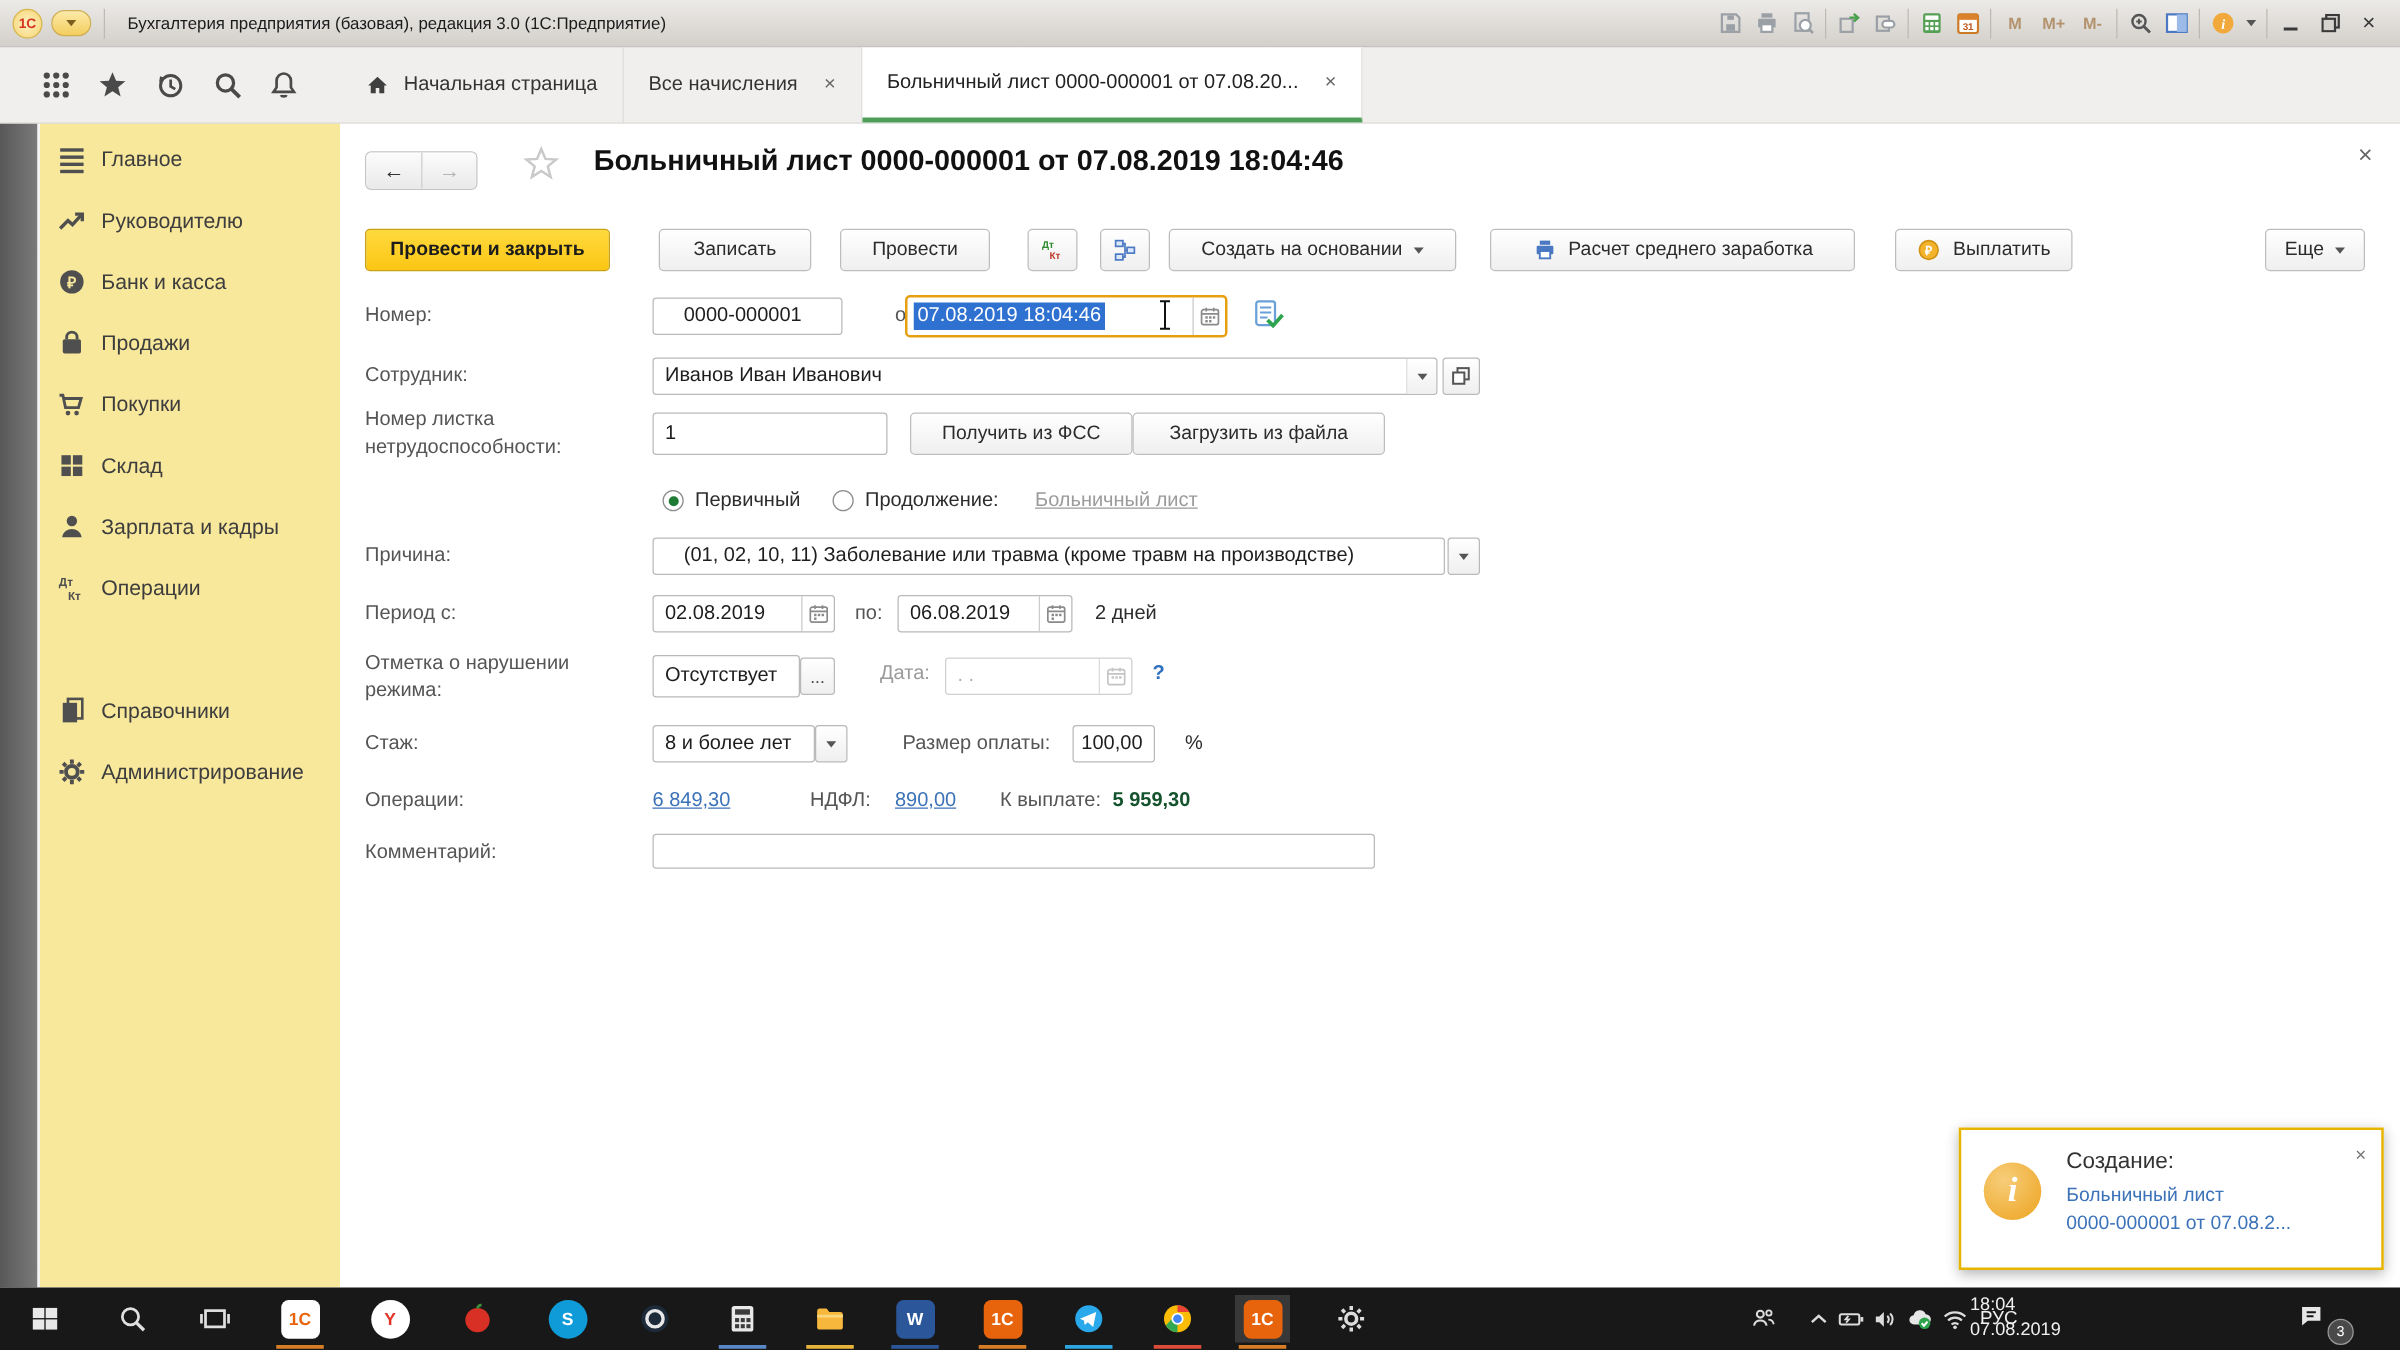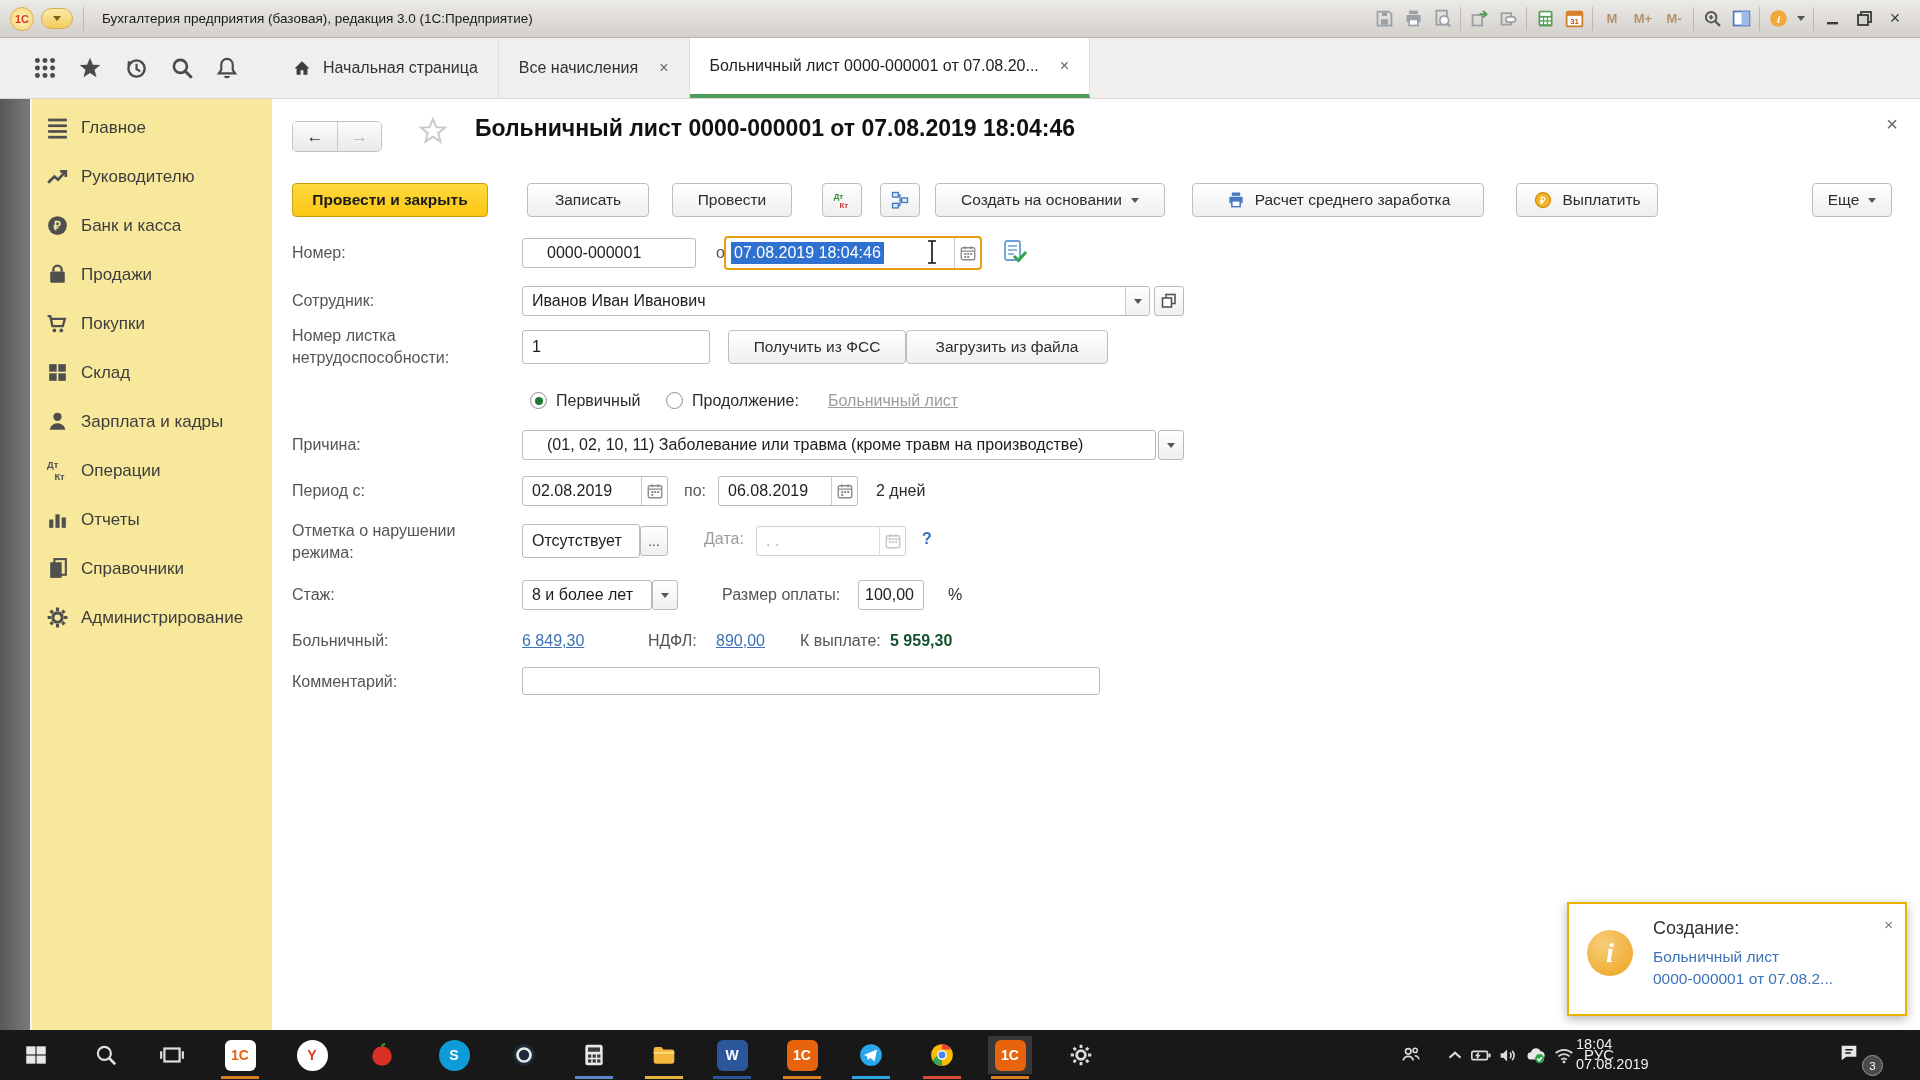--- a/index.html
+++ b/index.html
@@ -331,28 +331,20 @@
         </svg></span>
     <span class="side-lbl">Зарплата и кадры</span>
   </div>
   <div class="side-item" style="top:351px">
     <span class="side-ic"><svg viewBox="0 0 24 24">
           <text x="2" y="10" font-size="9" font-weight="bold" fill="#4f4f4f">Дт</text>
           <text x="9" y="21" font-size="9" font-weight="bold" fill="#4f4f4f">Кт</text>
         </svg></span>
     <span class="side-lbl">Операции</span>
   </div>
-  <div class="side-item" style="top:400px">
-    <span class="side-ic"><svg viewBox="0 0 24 24" fill="#4f4f4f">
-          <rect x="4" y="12" width="4" height="8"></rect>
-          <rect x="10" y="7" width="4" height="13"></rect>
-          <rect x="16" y="10" width="4" height="10"></rect>
-        </svg></span>
-    <span class="side-lbl">Отчеты</span>
-  </div>
   <div class="side-item" style="top:449px">
     <span class="side-ic"><svg viewBox="0 0 24 24">
           <rect x="9" y="3" width="11" height="15" fill="none" stroke="#4f4f4f" stroke-width="2"></rect>
           <rect x="5" y="6" width="11" height="15" fill="#4f4f4f"></rect>
         </svg></span>
     <span class="side-lbl">Справочники</span>
   </div>
   <div class="side-item" style="top:498px">
     <span class="side-ic"><svg viewBox="0 0 24 24">
           <circle cx="12" cy="12" r="4.5" fill="none" stroke="#4f4f4f" stroke-width="3"></circle>
@@ -417,21 +409,21 @@
         <text x="12" y="16.5" text-anchor="middle" font-size="12" font-weight="bold" fill="#fff">₽</text>
       </svg>
     <span>Выплатить</span>
   </div>
   <div class="btn" style="left:1540px; top:84px; width:80px;">
     <span>Еще</span>
     <span class="tri-dn dark"></span>
   </div>
 
   <div class="lbl" style="left:20px; top:145px;">Номер:</div>
-  <div class="fld" style="left:250px; top:139px; width:174px;padding-left:24px;">
+  <div class="fld" style="left:250px; top:139px; width:152px;padding-left:24px;">
       <span>0000-000001</span>
     </div>
   <div class="lbl" style="left:426px; top:145px;margin-left:18px;">от:</div>
   <div class="fld-focus" style="left:452px; top:137px; width:258px;">
     <span class="seltext">07.08.2019 18:04:46</span>
     <span class="cal-inner" style="border-left:1px solid #c9c9c9; margin-right:-5px;">
       <svg viewBox="0 0 24 24">
           <rect x="3" y="5" width="18" height="16" rx="2" fill="#fff" stroke="#8a8a8a" stroke-width="1.8"></rect>
           <path d="M3 9.5h18M8 3v4M16 3v4" stroke="#8a8a8a" stroke-width="1.8"></path>
           <g fill="#8a8a8a">
@@ -558,21 +550,21 @@
     </div>
   <div class="sbtn" style="left:380px; top:481px; width:26px;">
       <span class="tri-dn dark"></span>
     </div>
   <div class="lbl" style="left:450px; top:487px;">Размер оплаты:</div>
   <div class="fld" style="left:586px; top:481px; width:66px; justify-content:flex-end;">
       <span>100,00</span>
     </div>
   <div class="lbl" style="left:676px; top:487px; color:#2c2c2c;">%</div>
 
-  <div class="lbl" style="left:20px; top:533px;">Больничный:</div>
+  <div class="lbl" style="left:20px; top:533px;">Операции:</div>
   <div class="link" style="left:250px; top:533px;">6 849,30</div>
   <div class="lbl" style="left:376px; top:533px;">НДФЛ:</div>
   <div class="link" style="left:444px; top:533px;">890,00</div>
   <div class="lbl" style="left:528px; top:533px;">К выплате:</div>
   <div class="bigval" style="left:618px; top:533px;">5 959,30</div>
 
   <div class="lbl" style="left:20px; top:574px;">Комментарий:</div>
   <div class="fld" style="left:250px; top:568px; width:578px; height:28px;">
       <span></span>
     </div>

